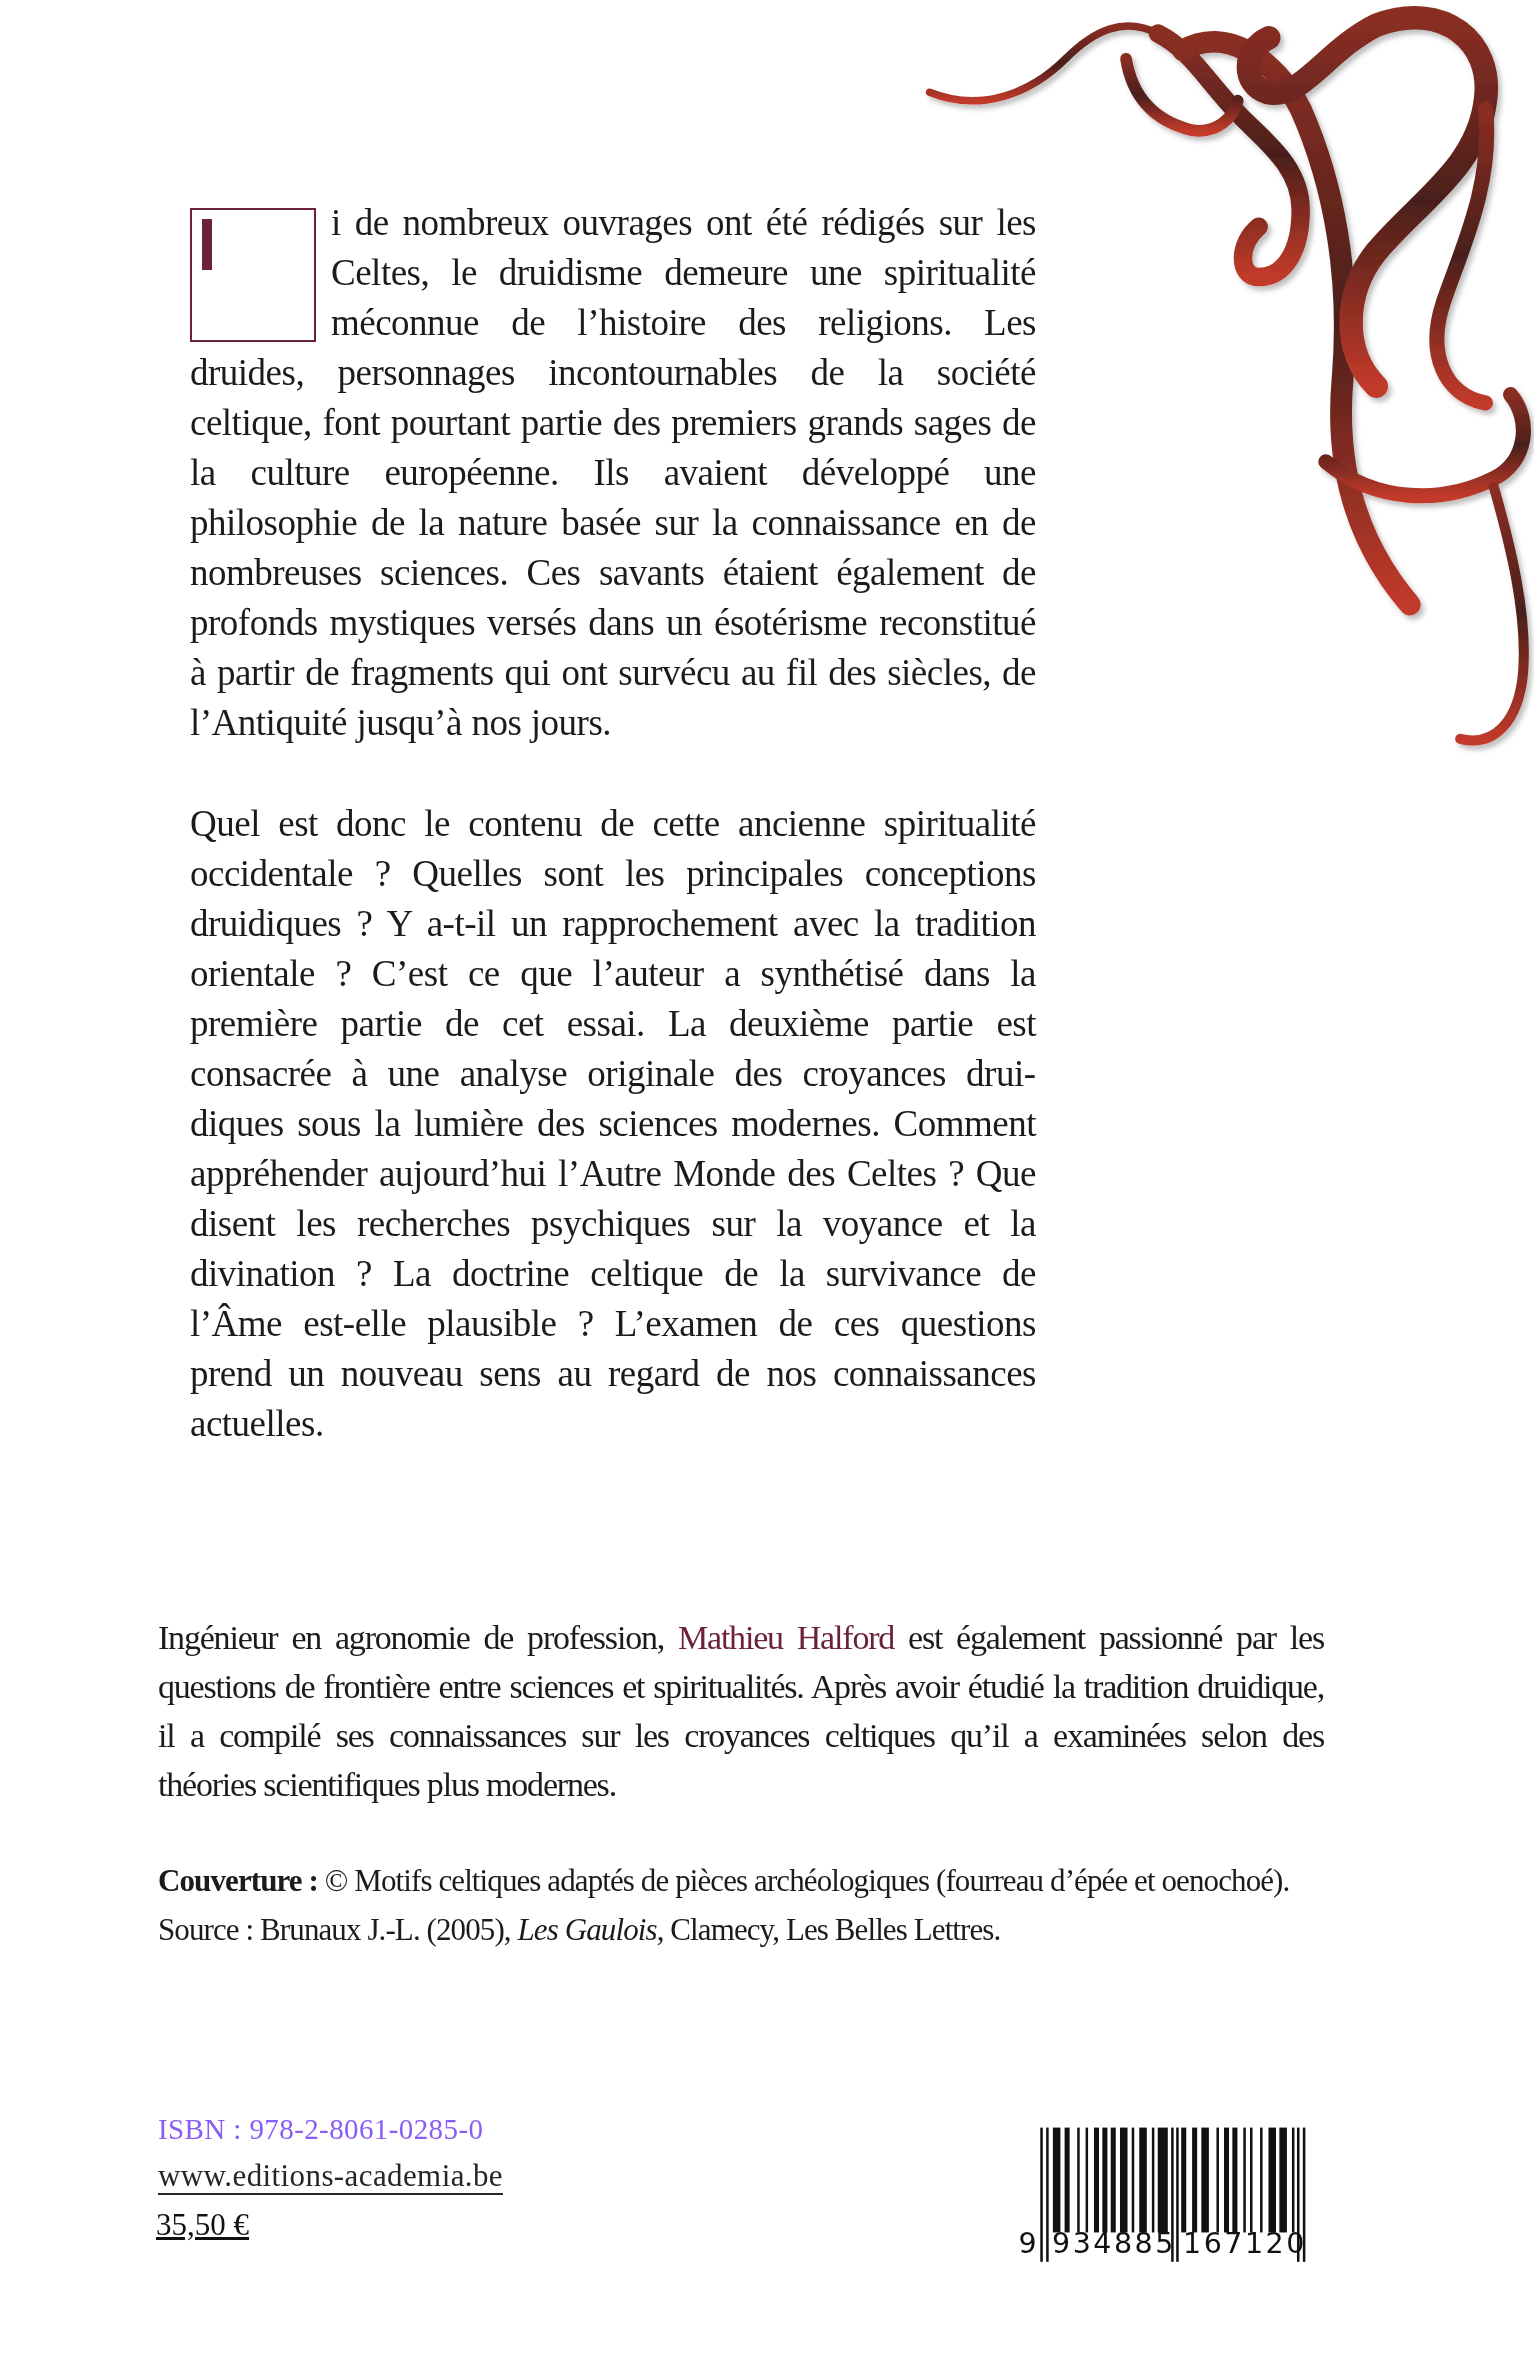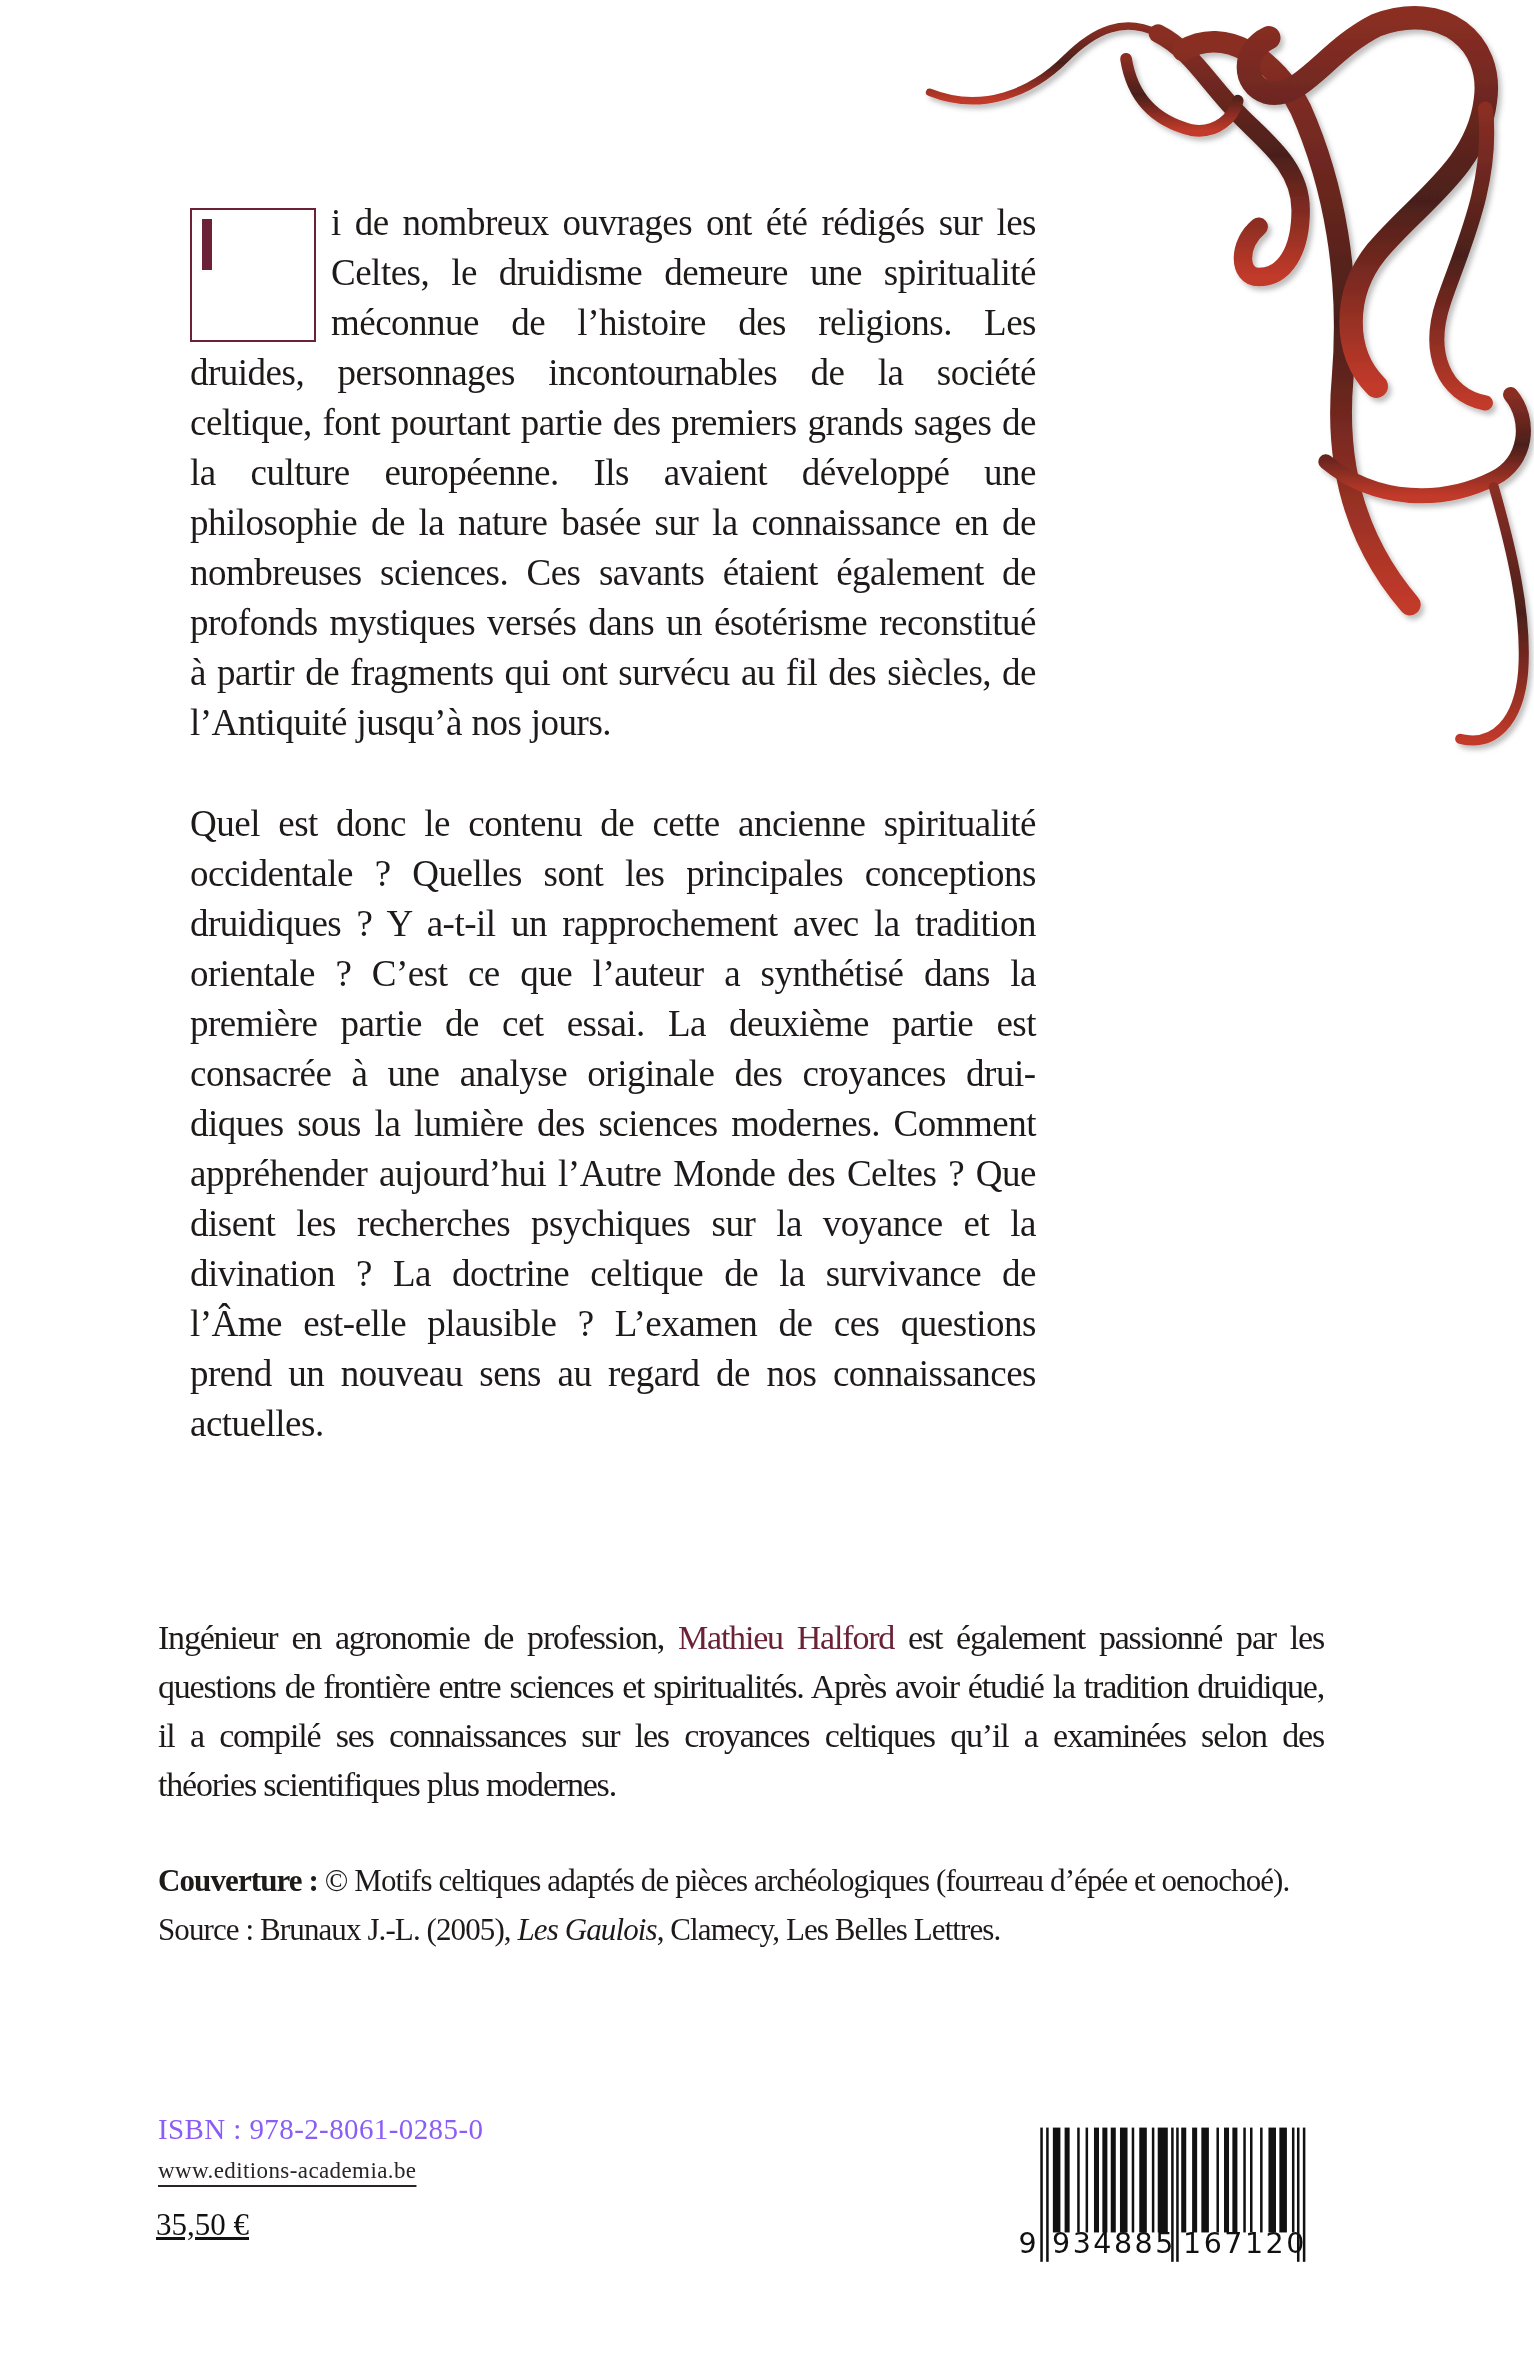--- a/index.html
+++ b/index.html
@@ -23,21 +23,21 @@
          font-family: "Liberation Serif", "DejaVu Serif", serif; 
          font-size: 34px; line-height: 49px; text-align: justify; letter-spacing: -1.2px; color: #1e1a1a; }
   .bio .author { color: #6b2236; }
 
   .credit { position: absolute; left: 158px; top: 1856px; width: 1166px; margin: 0;
             font-size: 31px; line-height: 49px; letter-spacing: -0.9px; color: #1e1a1a; }
   .credit b { font-weight: bold; margin-top: 41px; }
   .credit i { }
 
   .isbn { position: absolute; left: 158px; top: 2113px; font-size: 29px; letter-spacing: 0.4px; color: #8b5cf6; }
-  .url { position: absolute; left: 158px; top: 2158px; font-size: 23px; letter-spacing: 0.4px; color: #2a2525;
+  .url { position: absolute; left: 158px; top: 2158px; font-size: 31px; letter-spacing: 0.4px; color: #2a2525;
          text-decoration: underline; text-decoration-thickness: 1.7px; text-underline-offset: 6.7px; }
   .price { position: absolute; left: 156px; top: 2207px; font-size: 31px; color: #111; letter-spacing: 0; text-decoration: underline; }
 
   .barcode { position: absolute; left: 1015px; top: 2115px; width: 319px; height: 151px; }
   .barcode-digits { position: absolute; left: 1015px; top: 2227px; width: 319px; height: 34px;
                     font-family: "DejaVu Sans", "Liberation Sans", sans-serif; font-size: 28.5px; color: #111; }
   .barcode-digits span { position: absolute; top: 0; }
 </style>
 </head>
 <body>

